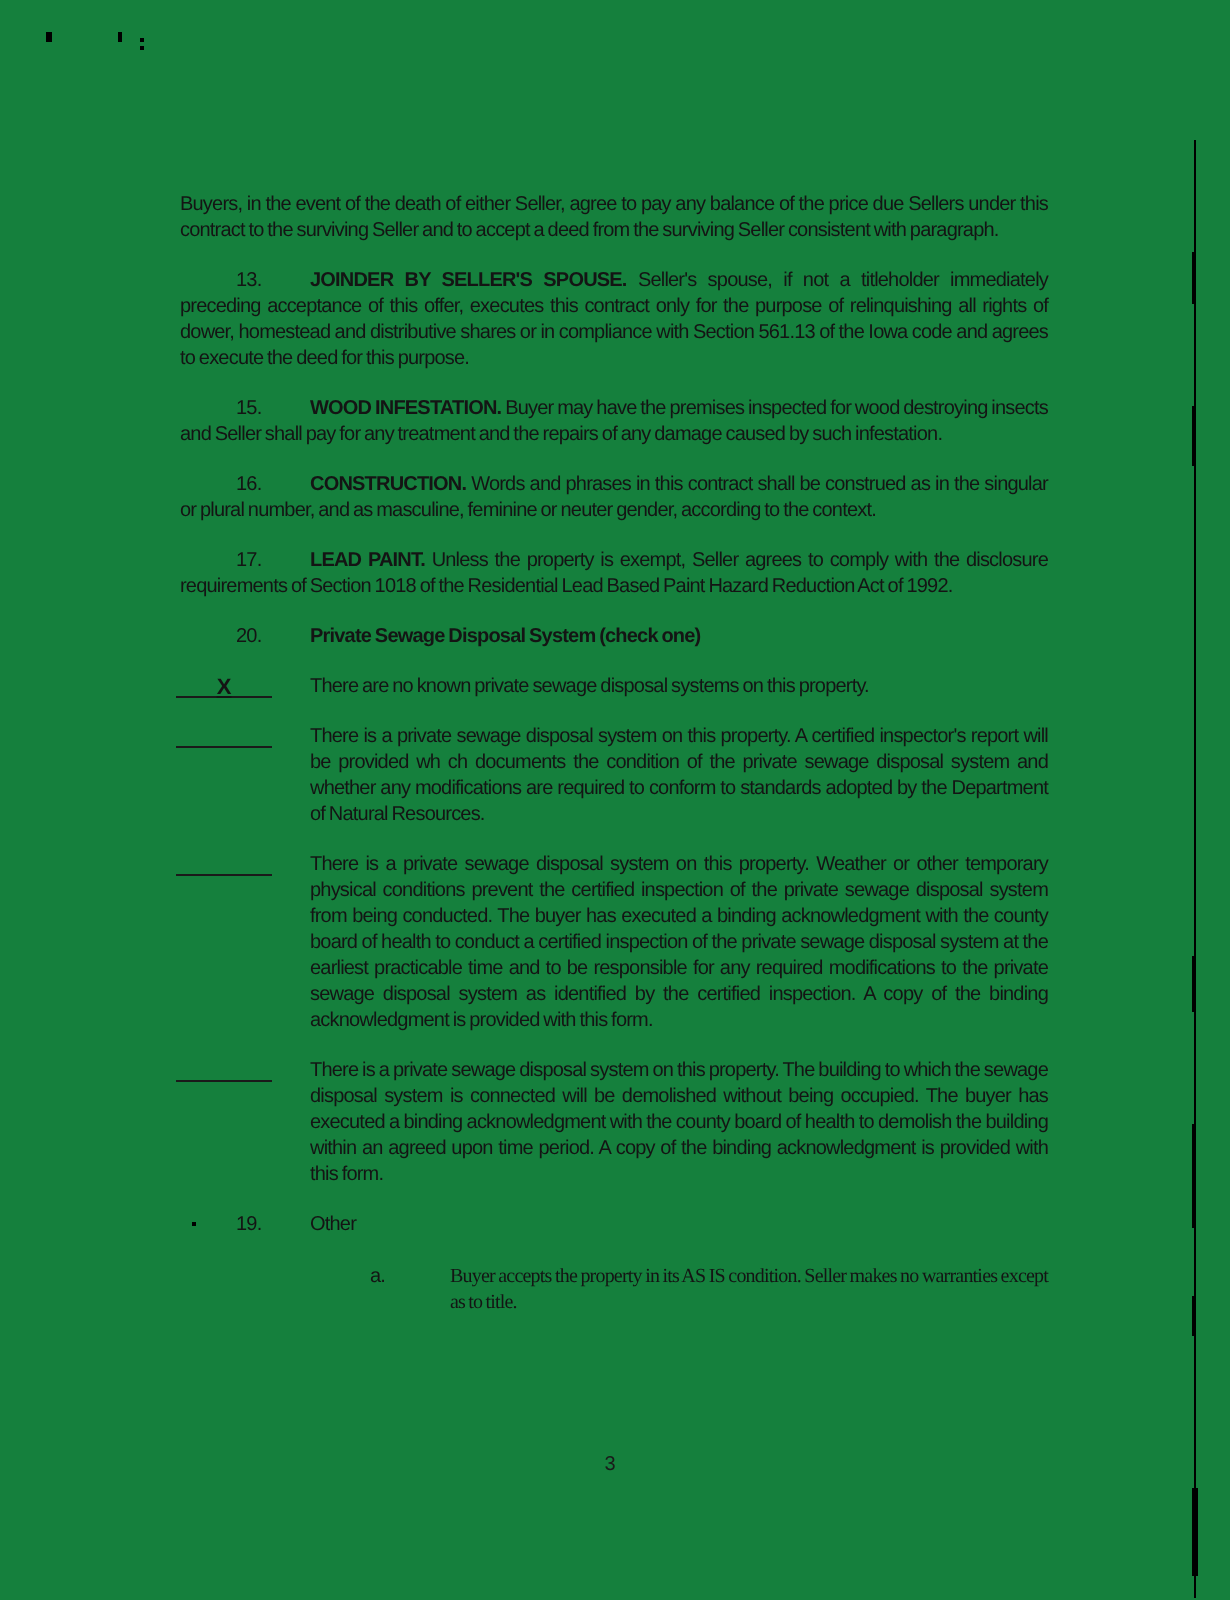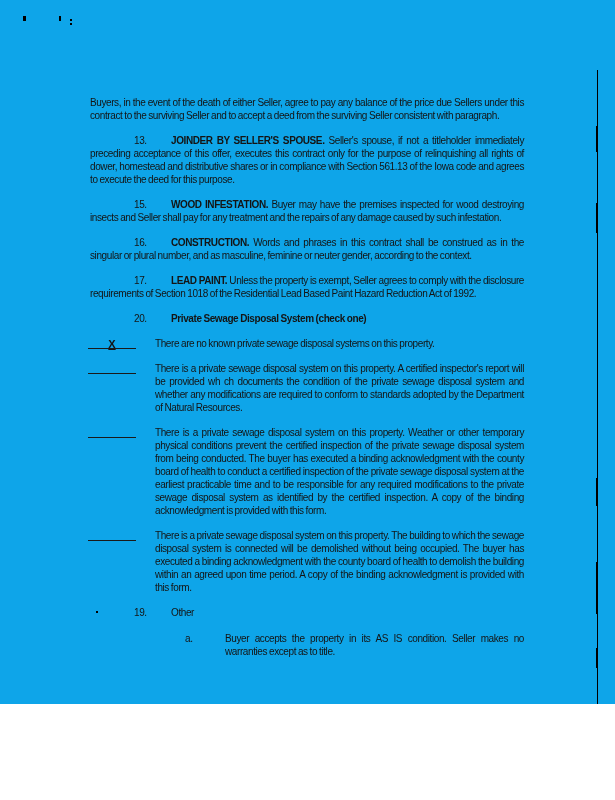--- a/index.html
+++ b/index.html
@@ -1,51 +1,51 @@
 <!DOCTYPE html>
 <html><head>
 <meta charset="utf-8">
 <style>
   html,body{margin:0;padding:0;background:#ffffff;}
   .page{
     position:relative;
-    width:615px;height:704px;
-    background:#0ea5e9;
+    width:615px;height:800px;
+    background:#15803d;
     font-family:"Liberation Sans", sans-serif;
     color:#141414;
     overflow:hidden;
   }
   .content{
     position:absolute;
     left:90px;top:96px;width:434px;
     font-size:10px;
     line-height:13px;
     letter-spacing:-0.4px;
     word-spacing:-0.5px;
     text-align:justify;
   }
   p.para{margin:0 0 12px 0;}
   .sec{text-indent:28px;}
-  .num{display:inline-block;min-width:37px;text-indent:0;margin-left:16px;}
+  .num{display:inline-block;min-width:37px;text-indent:0;}
   b.title{font-weight:bold;}
   .check-item{position:relative;margin:0 0 12px 0;}
   .blank-line{
     position:absolute;left:-2px;top:1px;
     width:48px;height:10px;
     border-bottom:1.6px solid #1a1a1a;
     text-align:center;
   }
   .x-mark{
     font-weight:bold;font-size:11px;letter-spacing:0;
     text-decoration:underline;
   }
   .check-text{margin:0 0 0 65px;text-align:justify;}
   .sub-item{position:relative;margin-top:13px;}
   .sub-letter{position:absolute;left:95px;top:0;}
-  .sub-text{margin:0 0 0 135px;text-align:justify;}
+  .sub-text{margin:0 0 0 135px;text-align:justify;font-family:Liberation Serif, serif;}
   .page-number{
     position:absolute;left:290px;top:727px;width:30px;
     font-size:10px;text-align:center;color:#1a1a1a;
     font-family:"Liberation Sans", sans-serif;
   }
   
   .artifact{position:absolute;background:#000;}
   .vline{left:597px;top:70px;width:1px;height:729px;}
   .vseg1{left:596px;top:126px;width:2px;height:26px;}
   .vseg2{left:596px;top:203px;width:2px;height:30px;}

